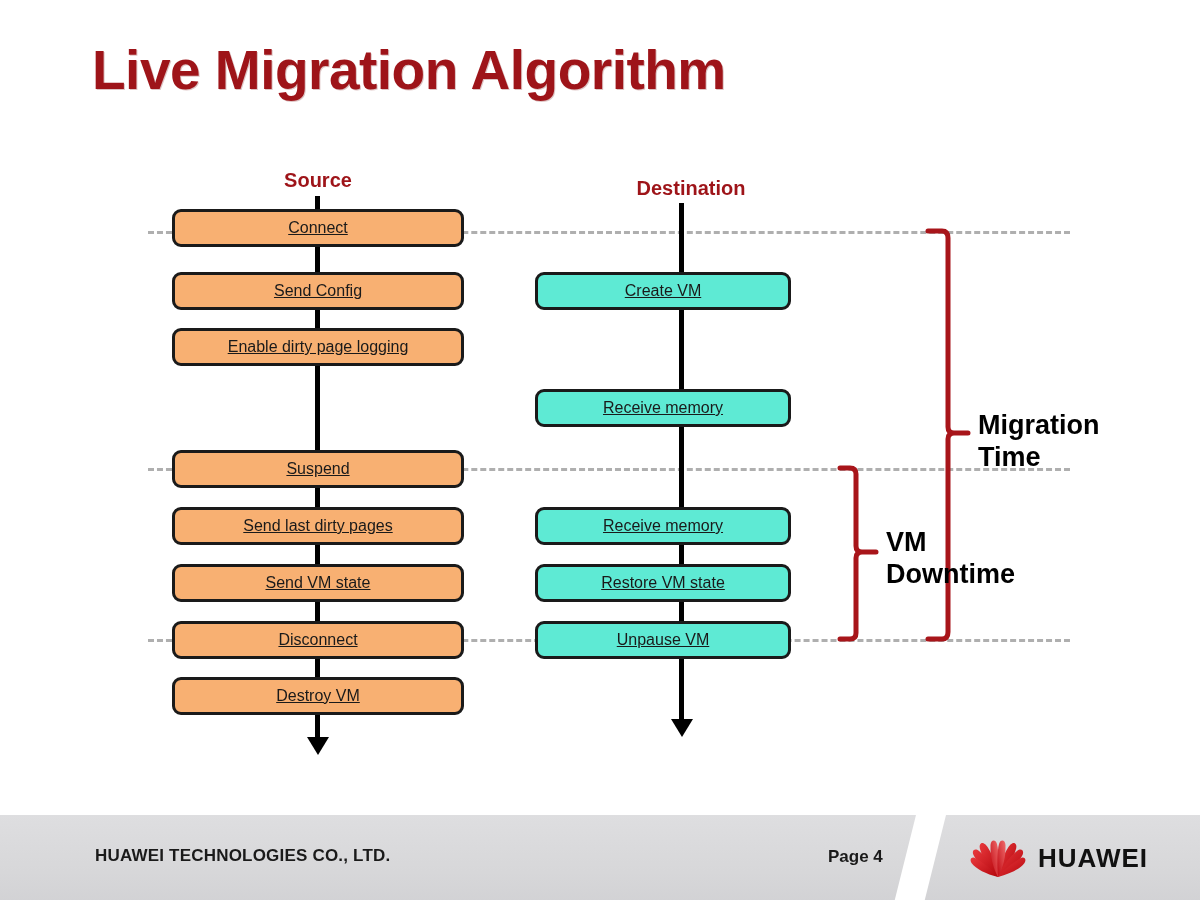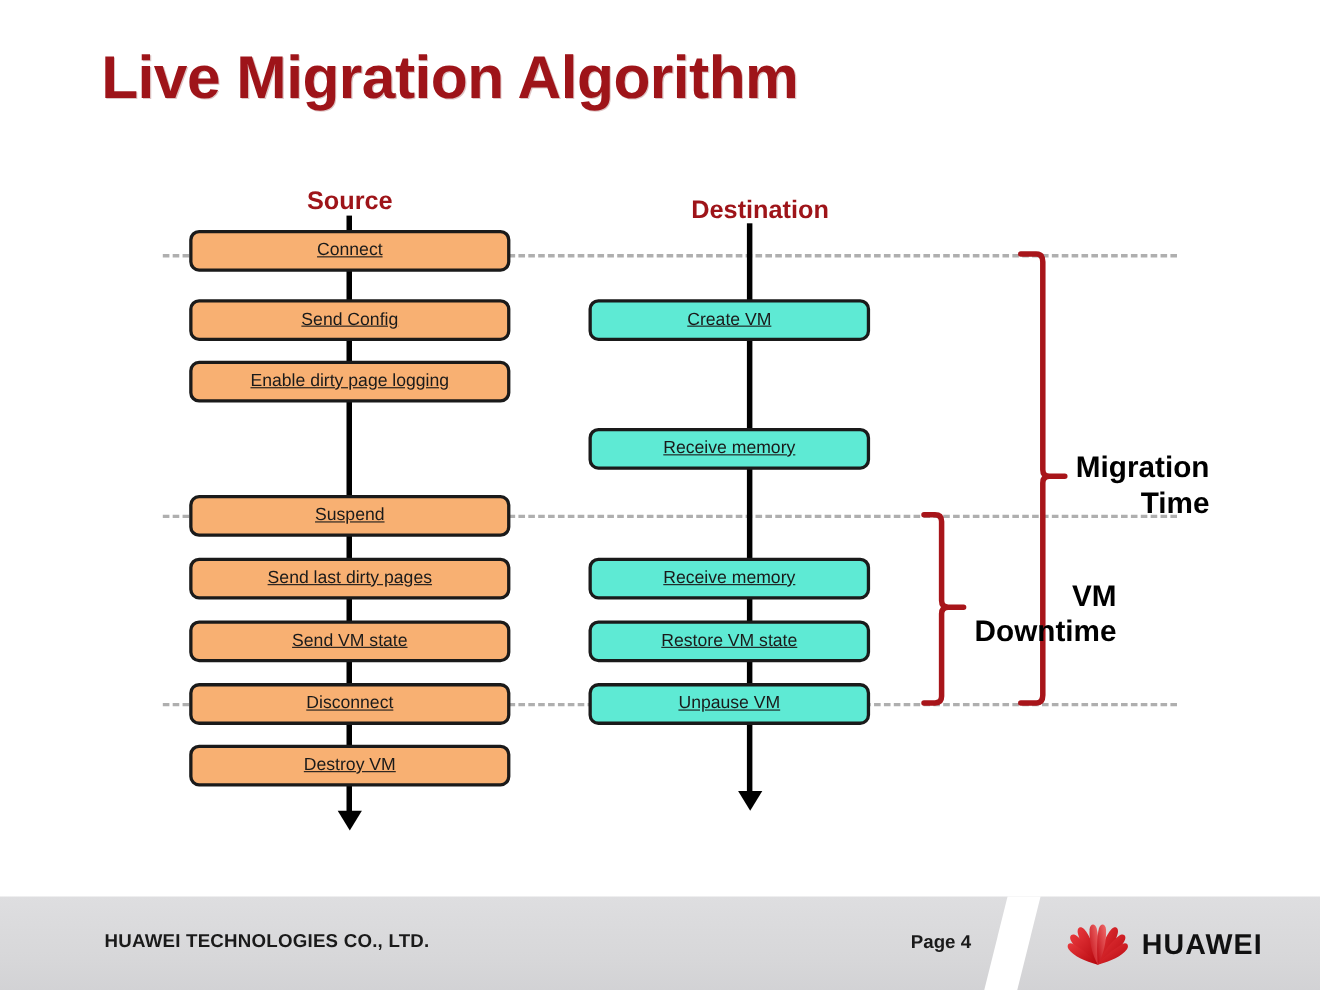--- a/index.html
+++ b/index.html
@@ -10,21 +10,20 @@
     background: #ffffff;
     font-family: "Liberation Sans", sans-serif;
     overflow: hidden;
   }
 
   #slide {
     position: relative;
     width: 1200px;
     height: 900px;
     background: #ffffff;
-    text-align: right;
   }
 
   
   #slide-title {
     position: absolute;
     left: 92px;
     top: 38px;
     font-size: 55px;
     font-weight: bold;
     color: #9E1419;
@@ -38,21 +37,21 @@
     position: absolute;
     left: 0;
     top: 0;
     width: 1200px;
     height: 815px;
   }
 
   
   .col-header {
     position: absolute;
-    font-size: 23px;
+    font-size: 20px;
     font-weight: bold;
     color: #9E1419;
     white-space: nowrap;
     transform: translateX(-50%);
   }
   #header-source      { left: 318px; top: 169px; }
   #header-destination { left: 691px; top: 177px; }
 
   
   .dashed-rule {

